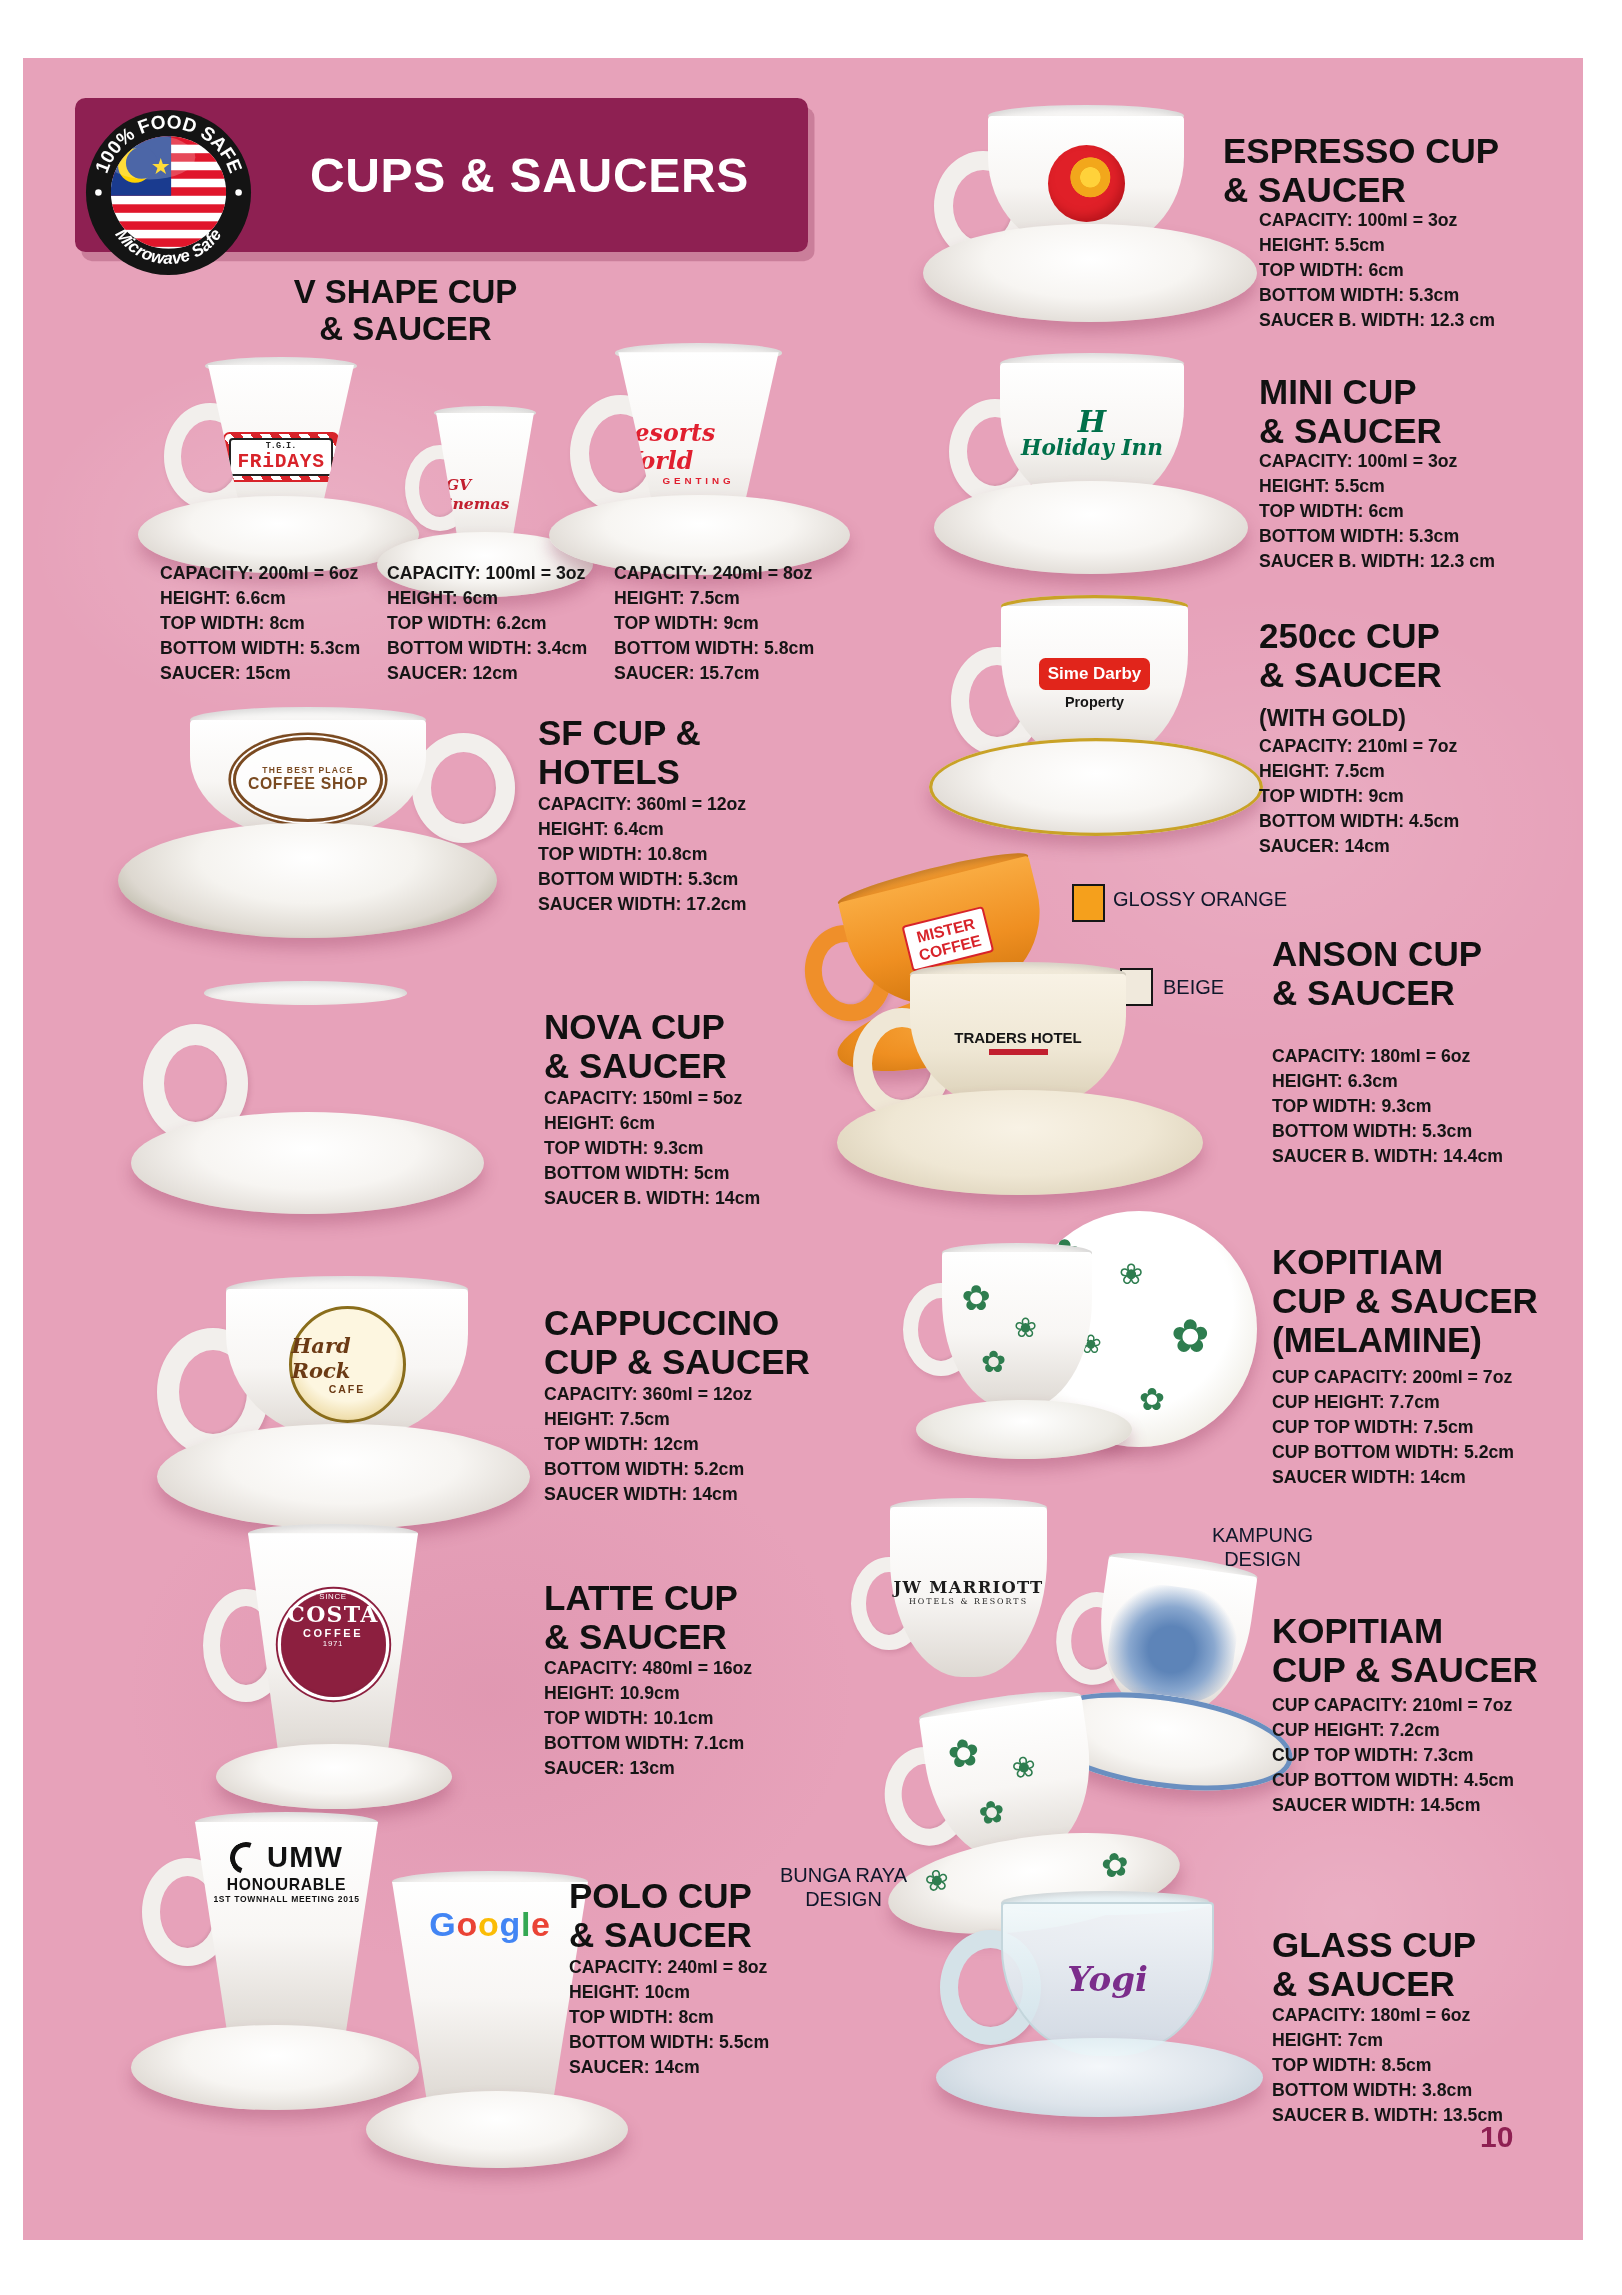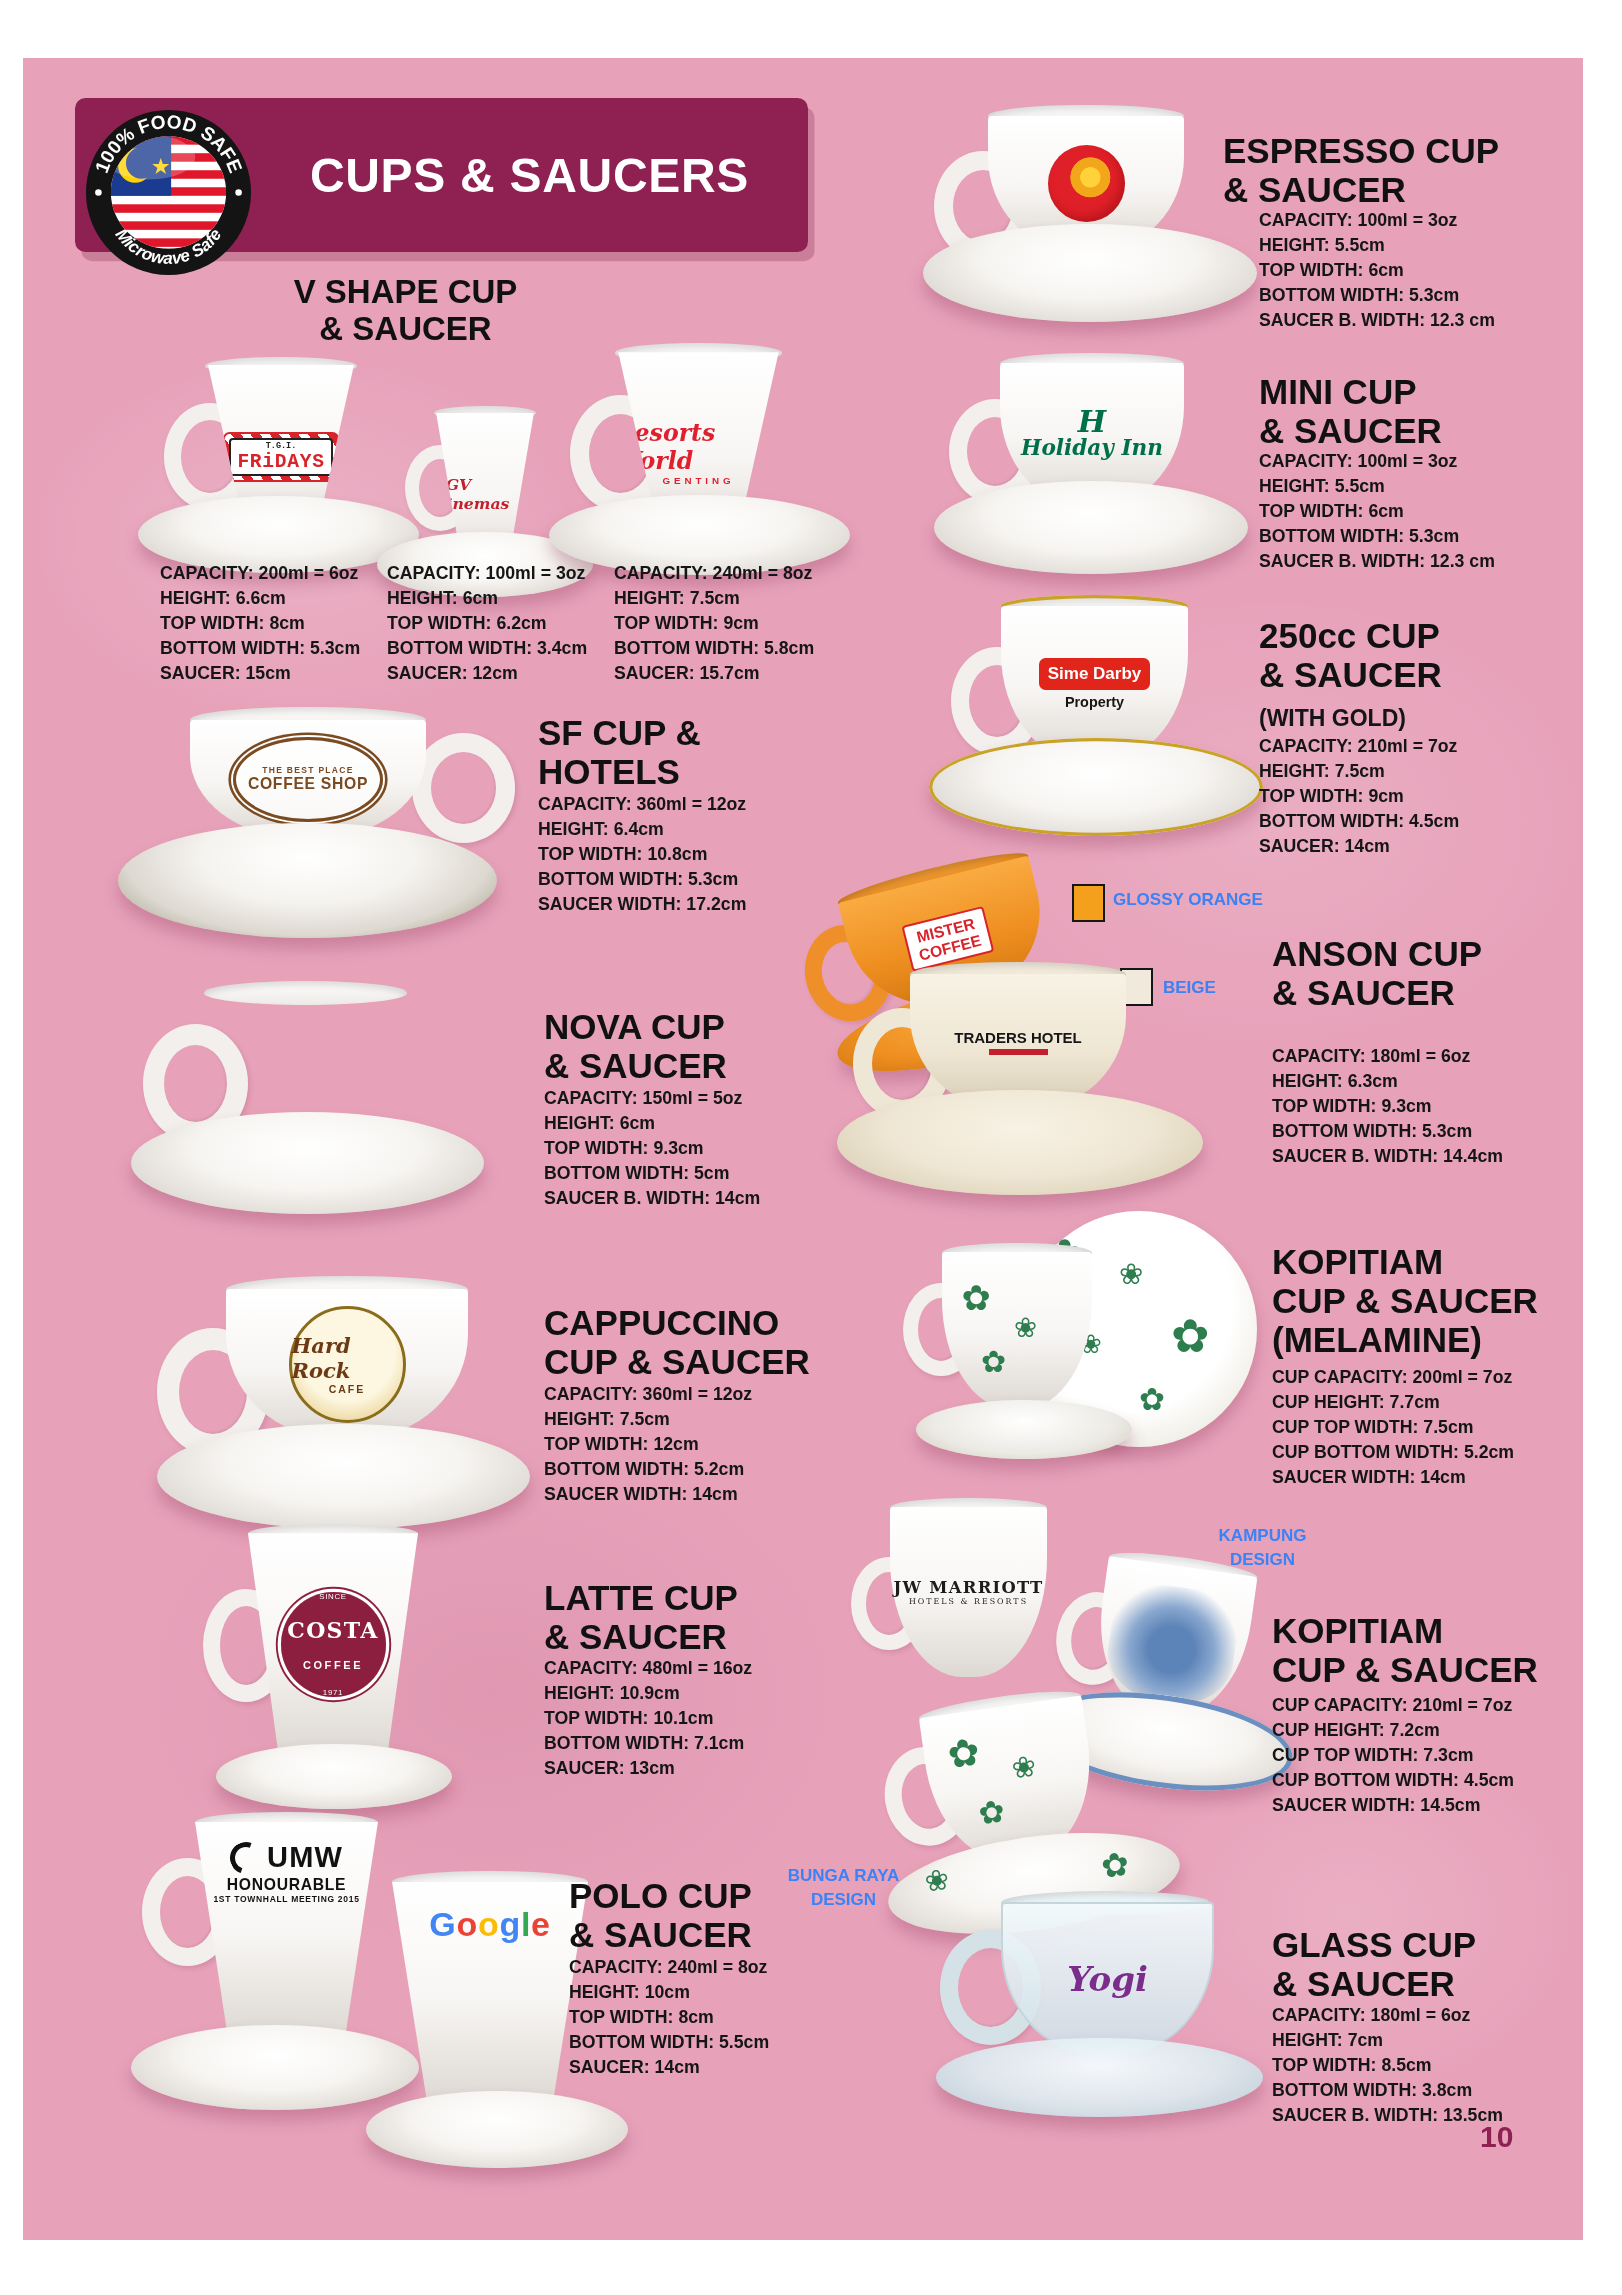--- a/index.html
+++ b/index.html
@@ -14,21 +14,21 @@
   
   .banner{position:absolute;left:75px;top:98px;width:733px;height:154px;background:#8E2052;border-radius:10.5px;
     box-shadow:6.5px 9.2px 0 rgba(150,60,95,.35);display:flex;align-items:center;}
   .banner-title{margin-left:196px;width:517px;text-align:center;color:#fff;font-size:48px;font-weight:bold;letter-spacing:0.7px;}
   .badge{position:absolute;left:84px;top:108px;width:169px;height:169px;}
   
   .ttl{position:absolute;color:#111;font-weight:bold;font-size:35px;line-height:39px;letter-spacing:0;}
   .ttl span{display:block;}
   .specs{position:absolute;color:#151515;font-weight:bold;font-size:17.7px;line-height:25px;}
   .subt{position:absolute;color:#151515;font-weight:bold;font-size:23px;}
-  .lbl{position:absolute;color:#3b82f6;font-weight:bold;font-size:17px;line-height:23.6px;text-align:center;}
+  .lbl{position:absolute;color:#0f172a;font-weight:normal;font-size:20px;line-height:23.6px;text-align:center;}
   .swatch{position:absolute;width:29px;height:34px;border:2.6px solid #161616;}
   .pageno{position:absolute;left:1480px;top:2120px;color:#8E2052;font-size:30px;font-weight:bold;}
   
   .cup{position:absolute;}
   .cbody{position:absolute;display:flex;flex-direction:column;align-items:center;justify-content:center;
     background:linear-gradient(180deg,#ffffff 0%,#f8f6f4 52%,#ddd8d2 100%);}
   .tpr-strong{clip-path:polygon(2% 0,98% 0,71% 100%,29% 100%);}
   .tpr-mid{clip-path:polygon(0 0,100% 0,82% 100%,18% 100%);}
   .tpr-low{border-radius:3.9px 3.9px 46% 46%/3.9px 3.9px 70% 70%;}
   .rim{position:absolute;background:linear-gradient(#ffffff,#edeae7);border-radius:50%;box-shadow:inset 0 3.9px 6.5px rgba(0,0,0,.14);}
@@ -58,21 +58,21 @@
   .ds-text{color:#005386;font-weight:bold;font-style:italic;font-size:16.4px;}
   .ds-swoosh{display:inline-block;width:22px;height:22px;border:4.6px solid #2f7fc1;border-right-color:transparent;border-bottom-color:transparent;border-radius:50%;transform:rotate(40deg);vertical-align:middle;margin-right:3.9px;}
   .mister{background:#fff;border:2px solid #d8232a;border-radius:3.9px;padding:3.9px 7.9px;text-align:center;color:#d8232a;font-weight:bold;font-size:15.7px;line-height:17.7px;}
   .traders{text-align:center;color:#161616;font-weight:bold;font-size:15px;line-height:17px;}
   .traders-bar{width:59px;height:6.5px;background:#c21f2f;margin:2.6px auto 0;}
   .hardrock{border-radius:50%;background:radial-gradient(circle at 50% 40%,#fdf6e0 0 55%,#f0dfae 75%,#caa43c 100%);
     border:3.3px solid #8a6d1b;display:flex;flex-direction:column;align-items:center;justify-content:center;}
   .hr-main{font-family:"DejaVu Serif",serif;font-style:italic;font-weight:bold;color:#6b3a14;font-size:21px;}
   .hr-sub{font-weight:bold;color:#6b3a14;font-size:10.5px;letter-spacing:2px;}
   .costa{border-radius:50%;background:radial-gradient(circle at 50% 42%,#8c1f3f 0 70%,#5e0f28 100%);
-    display:flex;flex-direction:column;align-items:center;justify-content:space-between;color:#fff;box-shadow:0 0 0 3.3px #fff,0 0 0 5.2px #8c1f3f;}
+    display:flex;flex-direction:column;align-items:center;justify-content:flex-start;color:#fff;box-shadow:0 0 0 3.3px #fff,0 0 0 5.2px #8c1f3f;}
   .costa-main{font-weight:bold;font-size:22px;letter-spacing:1.3px;font-family:"DejaVu Serif",serif;}
   .costa-sub{font-weight:bold;font-size:11px;letter-spacing:2.6px;}
   .costa-since{font-size:7.9px;letter-spacing:0.7px;}
   .jw-main{font-family:"DejaVu Serif",serif;font-weight:bold;color:#1c1c1c;font-size:16.4px;letter-spacing:1.3px;}
   .jw-sub{font-family:"DejaVu Serif",serif;color:#1c1c1c;font-size:7.9px;letter-spacing:2px;}
   .umw-row{display:flex;align-items:center;gap:5.2px;}
   .umw-wing{width:22px;height:22px;border:5.2px solid #111;border-right-color:transparent;border-bottom-color:transparent;border-radius:50%;transform:rotate(-25deg);}
   .umw-main{font-weight:bold;color:#111;font-size:29px;letter-spacing:1.3px;}
   .umw-sub{font-weight:bold;color:#111;font-size:15.7px;letter-spacing:0.7px;margin-top:1.3px;}
   .umw-sub2{font-weight:bold;color:#111;font-size:8.5px;letter-spacing:0.7px;}

